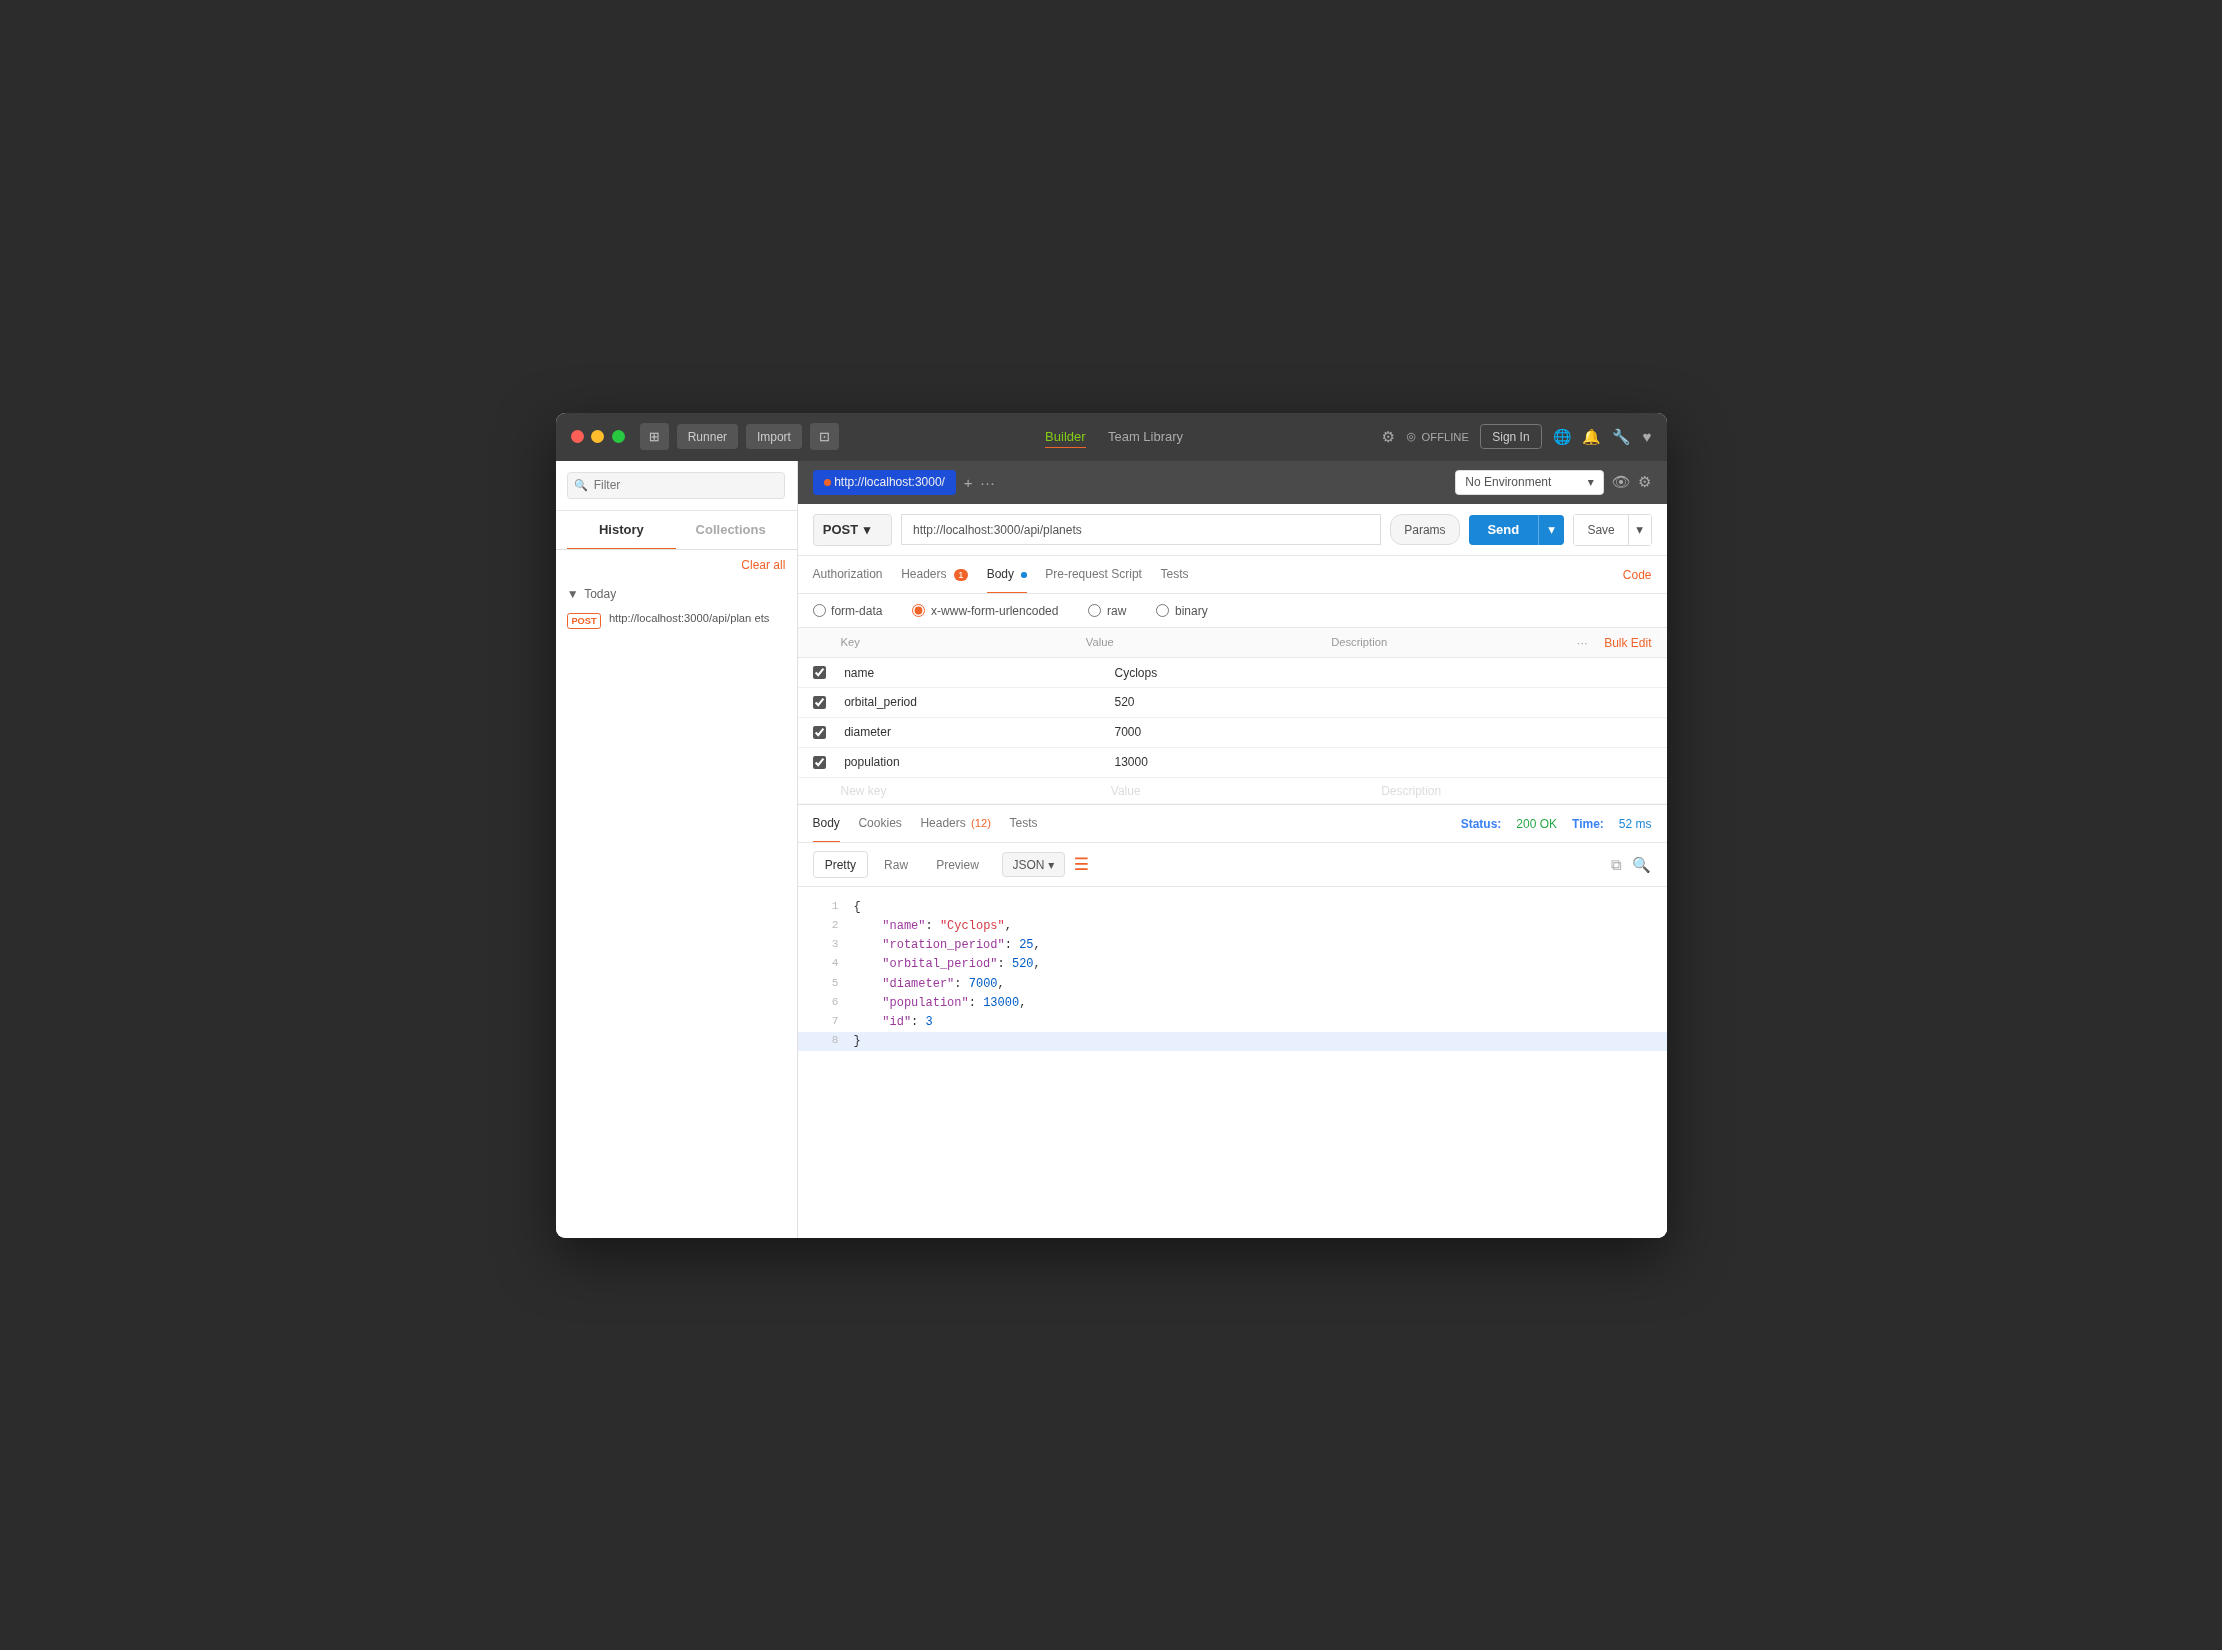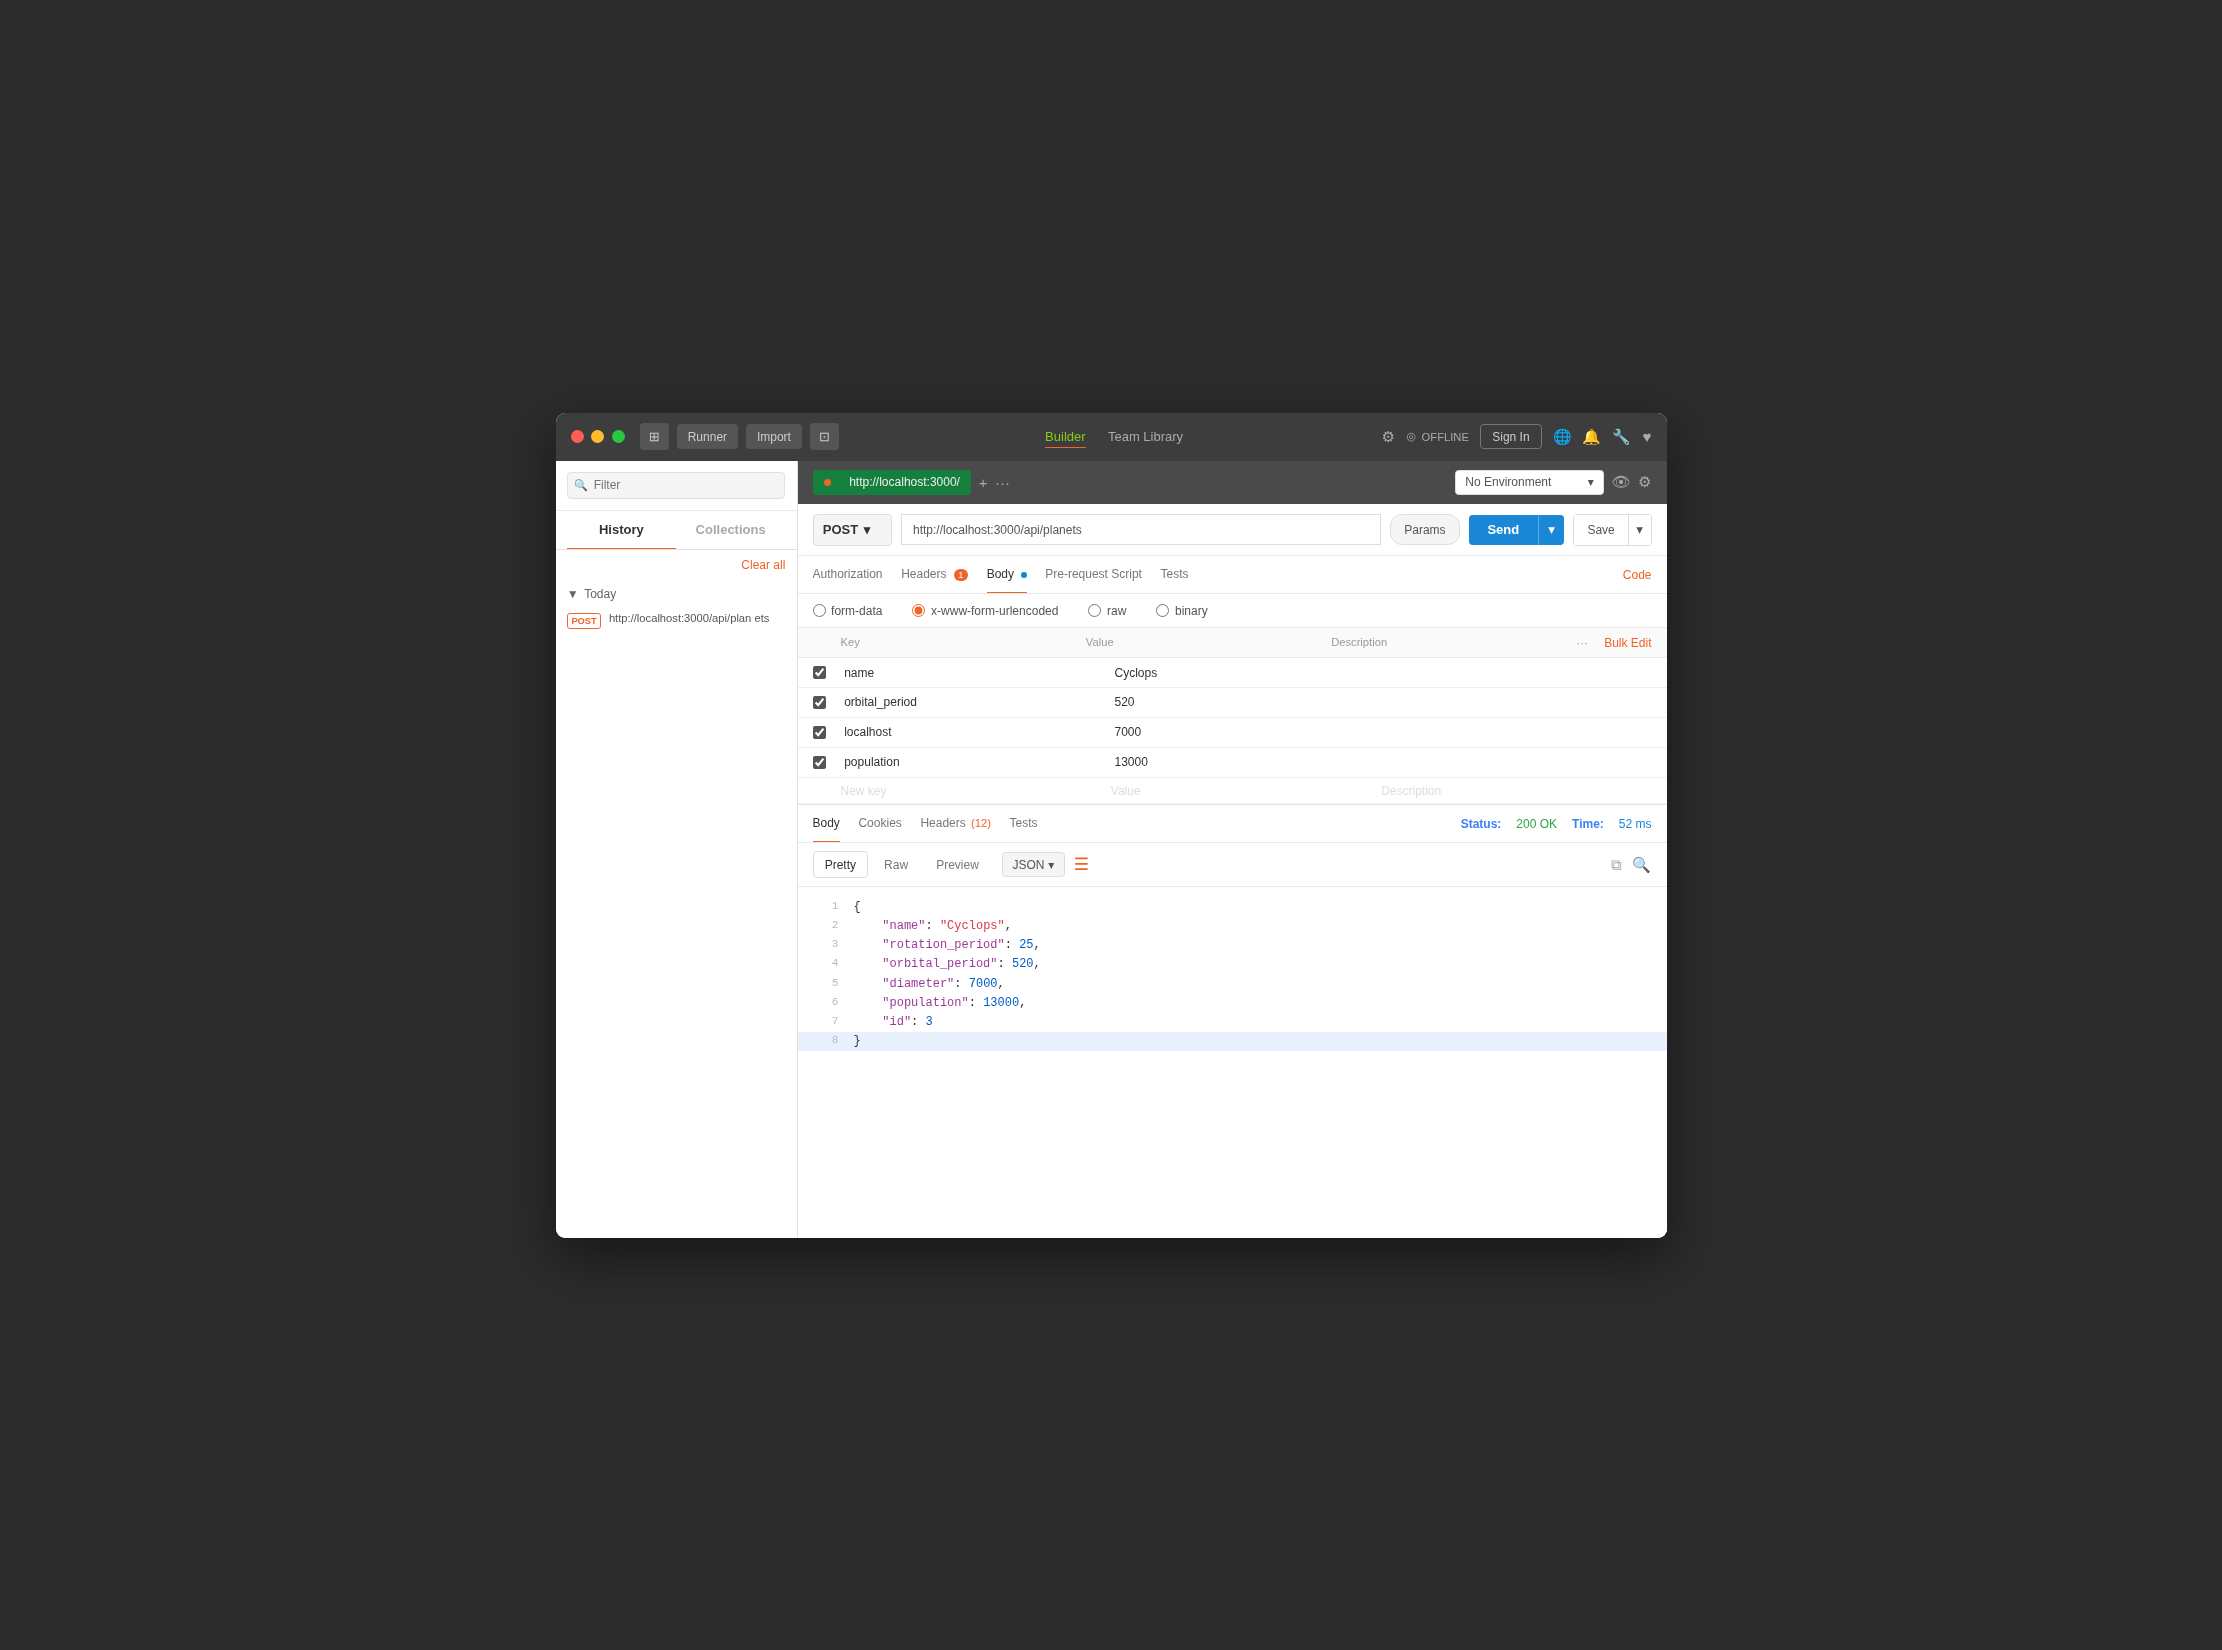--- a/index.html
+++ b/index.html
@@ -222,26 +222,26 @@
     }
     
     .url-bar {
       background: #4a4a4a;
       padding: 9.3px 15px;
       display: flex;
       align-items: center;
       gap: 7.5px;
     }
     .tab-pill {
-      background: #15803d;
+      background: #1d4ed8;
       border-radius: 3.7px;
       padding: 5.6px 11.2px;
       display: flex;
       align-items: center;
-      gap: 18px;
+      gap: 3px;
       color: #eee;
       font-size: 12px;
       text-align: right;
     }
     .tab-dot {
       width: 7.5px;
       height: 7.5px;
       border-radius: 50%;
       background: #f06329;
     }
@@ -774,21 +774,21 @@
 
         <div class="form-row">
           <input type="checkbox" class="form-check" checked="" style="">
           <span class="form-key">orbital_period</span>
           <span class="form-value">520</span>
           <span class="form-desc"></span>
         </div>
 
         <div class="form-row">
           <input type="checkbox" class="form-check" checked="" style="">
-          <span class="form-key">localhost</span>
+          <span class="form-key">diameter</span>
           <span class="form-value">7000</span>
           <span class="form-desc"></span>
         </div>
 
         <div class="form-row">
           <input type="checkbox" class="form-check" checked="" style="">
           <span class="form-key">population</span>
           <span class="form-value">13000</span>
           <span class="form-desc"></span>
         </div>

